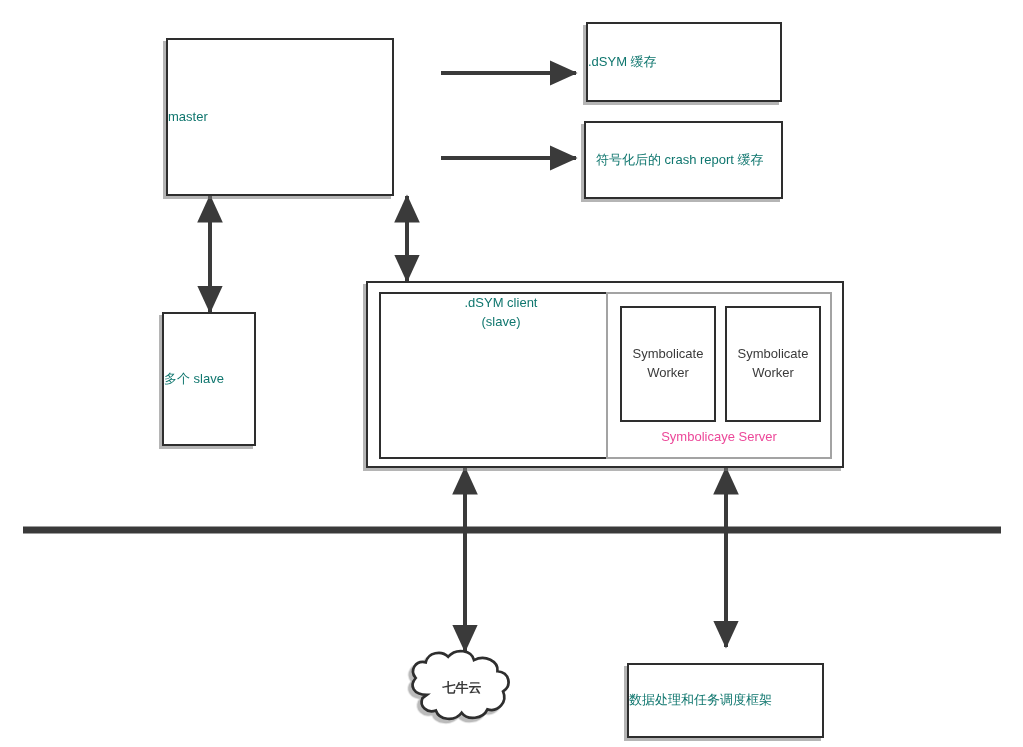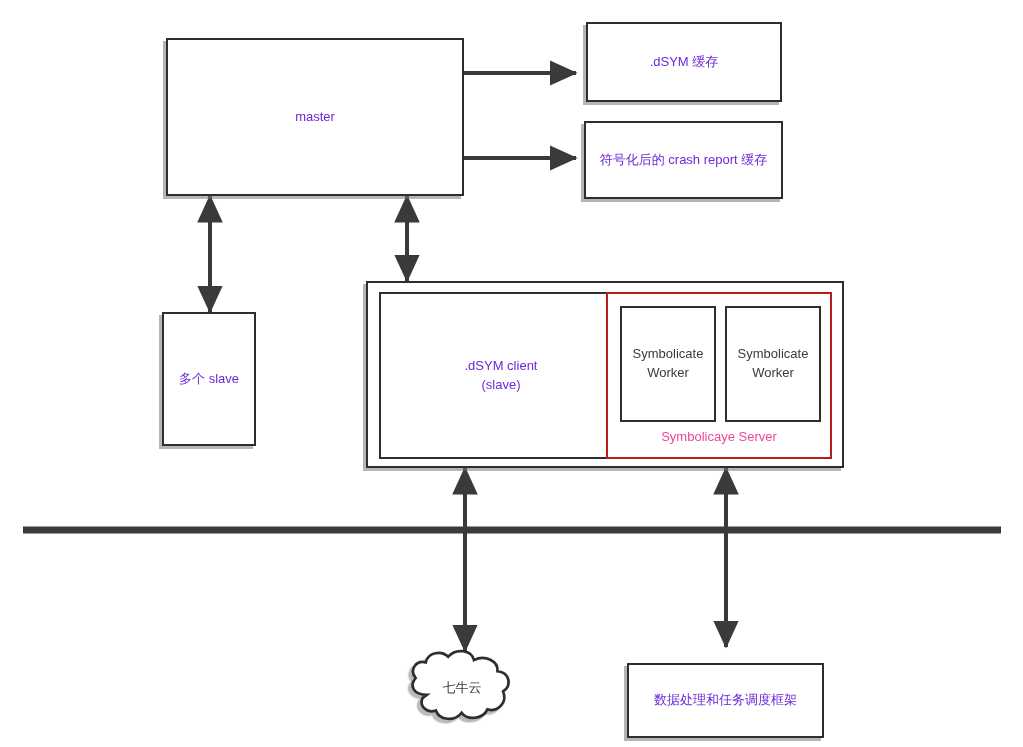--- a/index.html
+++ b/index.html
@@ -15,42 +15,41 @@
     font-family: "Liberation Sans", "DejaVu Sans", sans-serif;
     overflow: hidden;
   }
   .node {
     position: absolute;
     box-sizing: border-box;
     background: #ffffff;
     border: 2px solid #2e2e2e;
     display: flex;
     align-items: center;
-    justify-content: center;
     text-align: center;
-    color: #6d28d9;
+    color: #0f766e;
     font-size: 13px;
     line-height: 1.45;
     box-shadow: -3px 3px 0 rgba(120,120,120,0.55);
   }
   .node.thin {
     border-width: 2px;
   }
   .group {
     position: absolute;
     box-sizing: border-box;
     background: #ffffff;
     border: 2px solid #2e2e2e;
     box-shadow: -3px 3px 0 rgba(120,120,120,0.55);
   }
   .group-inner {
     position: absolute;
     box-sizing: border-box;
     background: #ffffff;
-    border: 2px solid #b91c1c;
+    border: 2px solid #a3a3a3;
   }
   .group-label {
     position: absolute;
     text-align: center;
     color: #ec4899;
     font-size: 13px;
     line-height: 1.4;
   }
   .worker {
     position: absolute;
@@ -76,20 +75,21 @@
   .cloud-wrap {
     position: absolute;
   }
   .cloud-label {
     position: absolute;
     width: 100%;
     text-align: center;
     color: #3a3a3a;
     font-size: 13px;
     pointer-events: none;
+    font-weight: bold;
   }
 </style>
 </head>
 <body>
 
 <div id="canvas">
 
   <svg class="edges" viewBox="0 0 1023 747">
     <defs>
       <marker id="arrow-end" markerWidth="8" markerHeight="8" refX="6.6" refY="3.2" orient="auto" markerUnits="strokeWidth">
@@ -136,21 +136,21 @@
                C42,-2 56,0 58,9
                C68,4 80,10 79,19
                C90,20 92,32 84,37
                C88,46 80,56 70,53
                C66,62 52,63 47,56
                C41,64 27,63 24,54
                C16,57 9,50 12,43 Z" fill="#ffffff" stroke="#2e2e2e" stroke-width="2.4" transform="scale(1.12)" style="filter: drop-shadow(-3px 3px 0 rgba(120,120,120,0.5));"></path>
     </g>
   </svg>
 
-  <div class="node" style="left:166px; top:38px; width:298px; height:158px;">
+  <div class="node" style="left:166px; top:38px; width:228px; height:158px;">
     <span>master</span>
   </div>
 
   <div class="node" style="left:586px; top:22px; width:196px; height:80px;">
     <span>.dSYM 缓存</span>
   </div>
 
   <div class="node" style="left:584px; top:121px; width:199px; height:78px; padding:6px 10px;">
     <span>符号化后的 crash report 缓存</span>
   </div>

